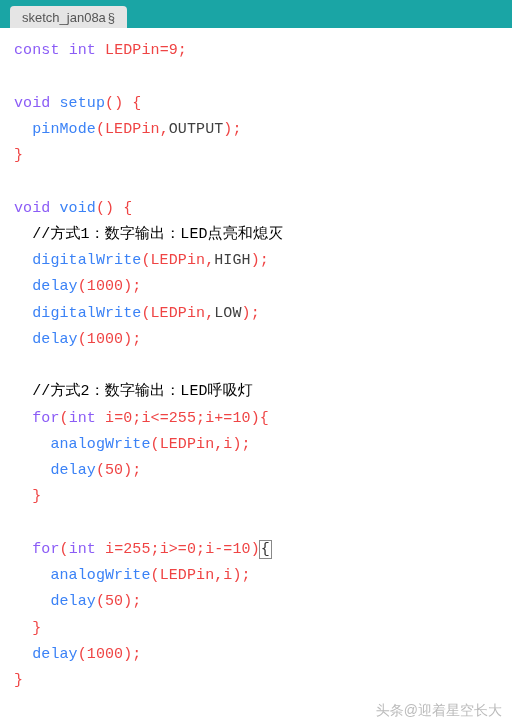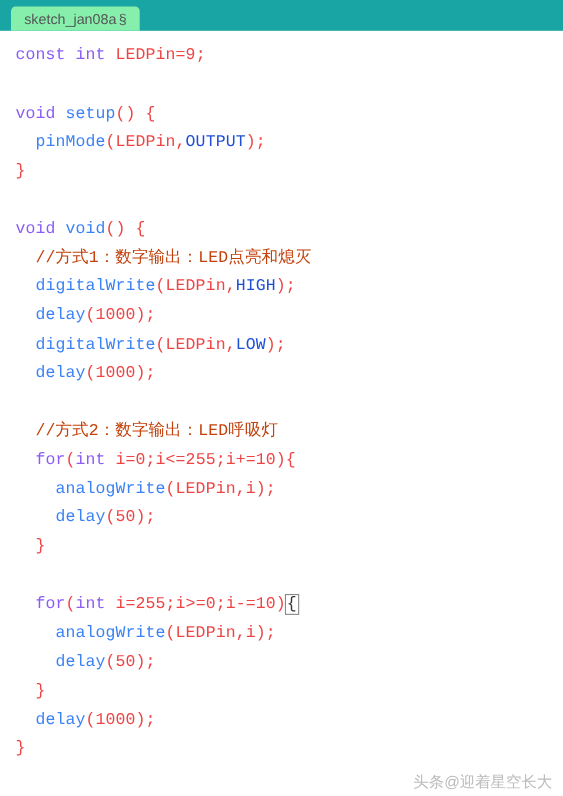--- a/index.html
+++ b/index.html
@@ -13,42 +13,42 @@
     overflow: hidden;
   }
   .tab-bar {
     background: #1aa5a5;
     height: 28px;
     display: flex;
     align-items: flex-end;
     padding-left: 10px;
   }
   .tab {
-    background: #86efac;
+    background: #e5e5e5;
     padding: 4px 12px 3px 12px;
     border-top-left-radius: 4px;
     border-top-right-radius: 4px;
     font-family: Arial, sans-serif;
     font-size: 13px;
     color: #555;
     display: flex;
     align-items: baseline;
   }
   .tab .section { margin-left: 2px; }
   .code {
     padding: 10px 14px 6px 14px;
     line-height: 1.75;
     white-space: pre;
     color: #333;
     letter-spacing: 0.1px;
   }
   .kw   { color: #8b5cf6; }
   .fn   { color: #3b82f6; }     
-  .con  { color: #1d4ed8; }
-  .cm   { color: #c2410c; }        
+  .con  { color: #404040; }
+  .cm   { color: #000000; }        
   .pln  { color: #ef4444; }
   .cursor-box {
     border: 1px solid #888;
     padding: 0 1px;
     margin-left: -1px;
   }
   .watermark {
     position: absolute;
     bottom: 4px;
     right: 10px;

